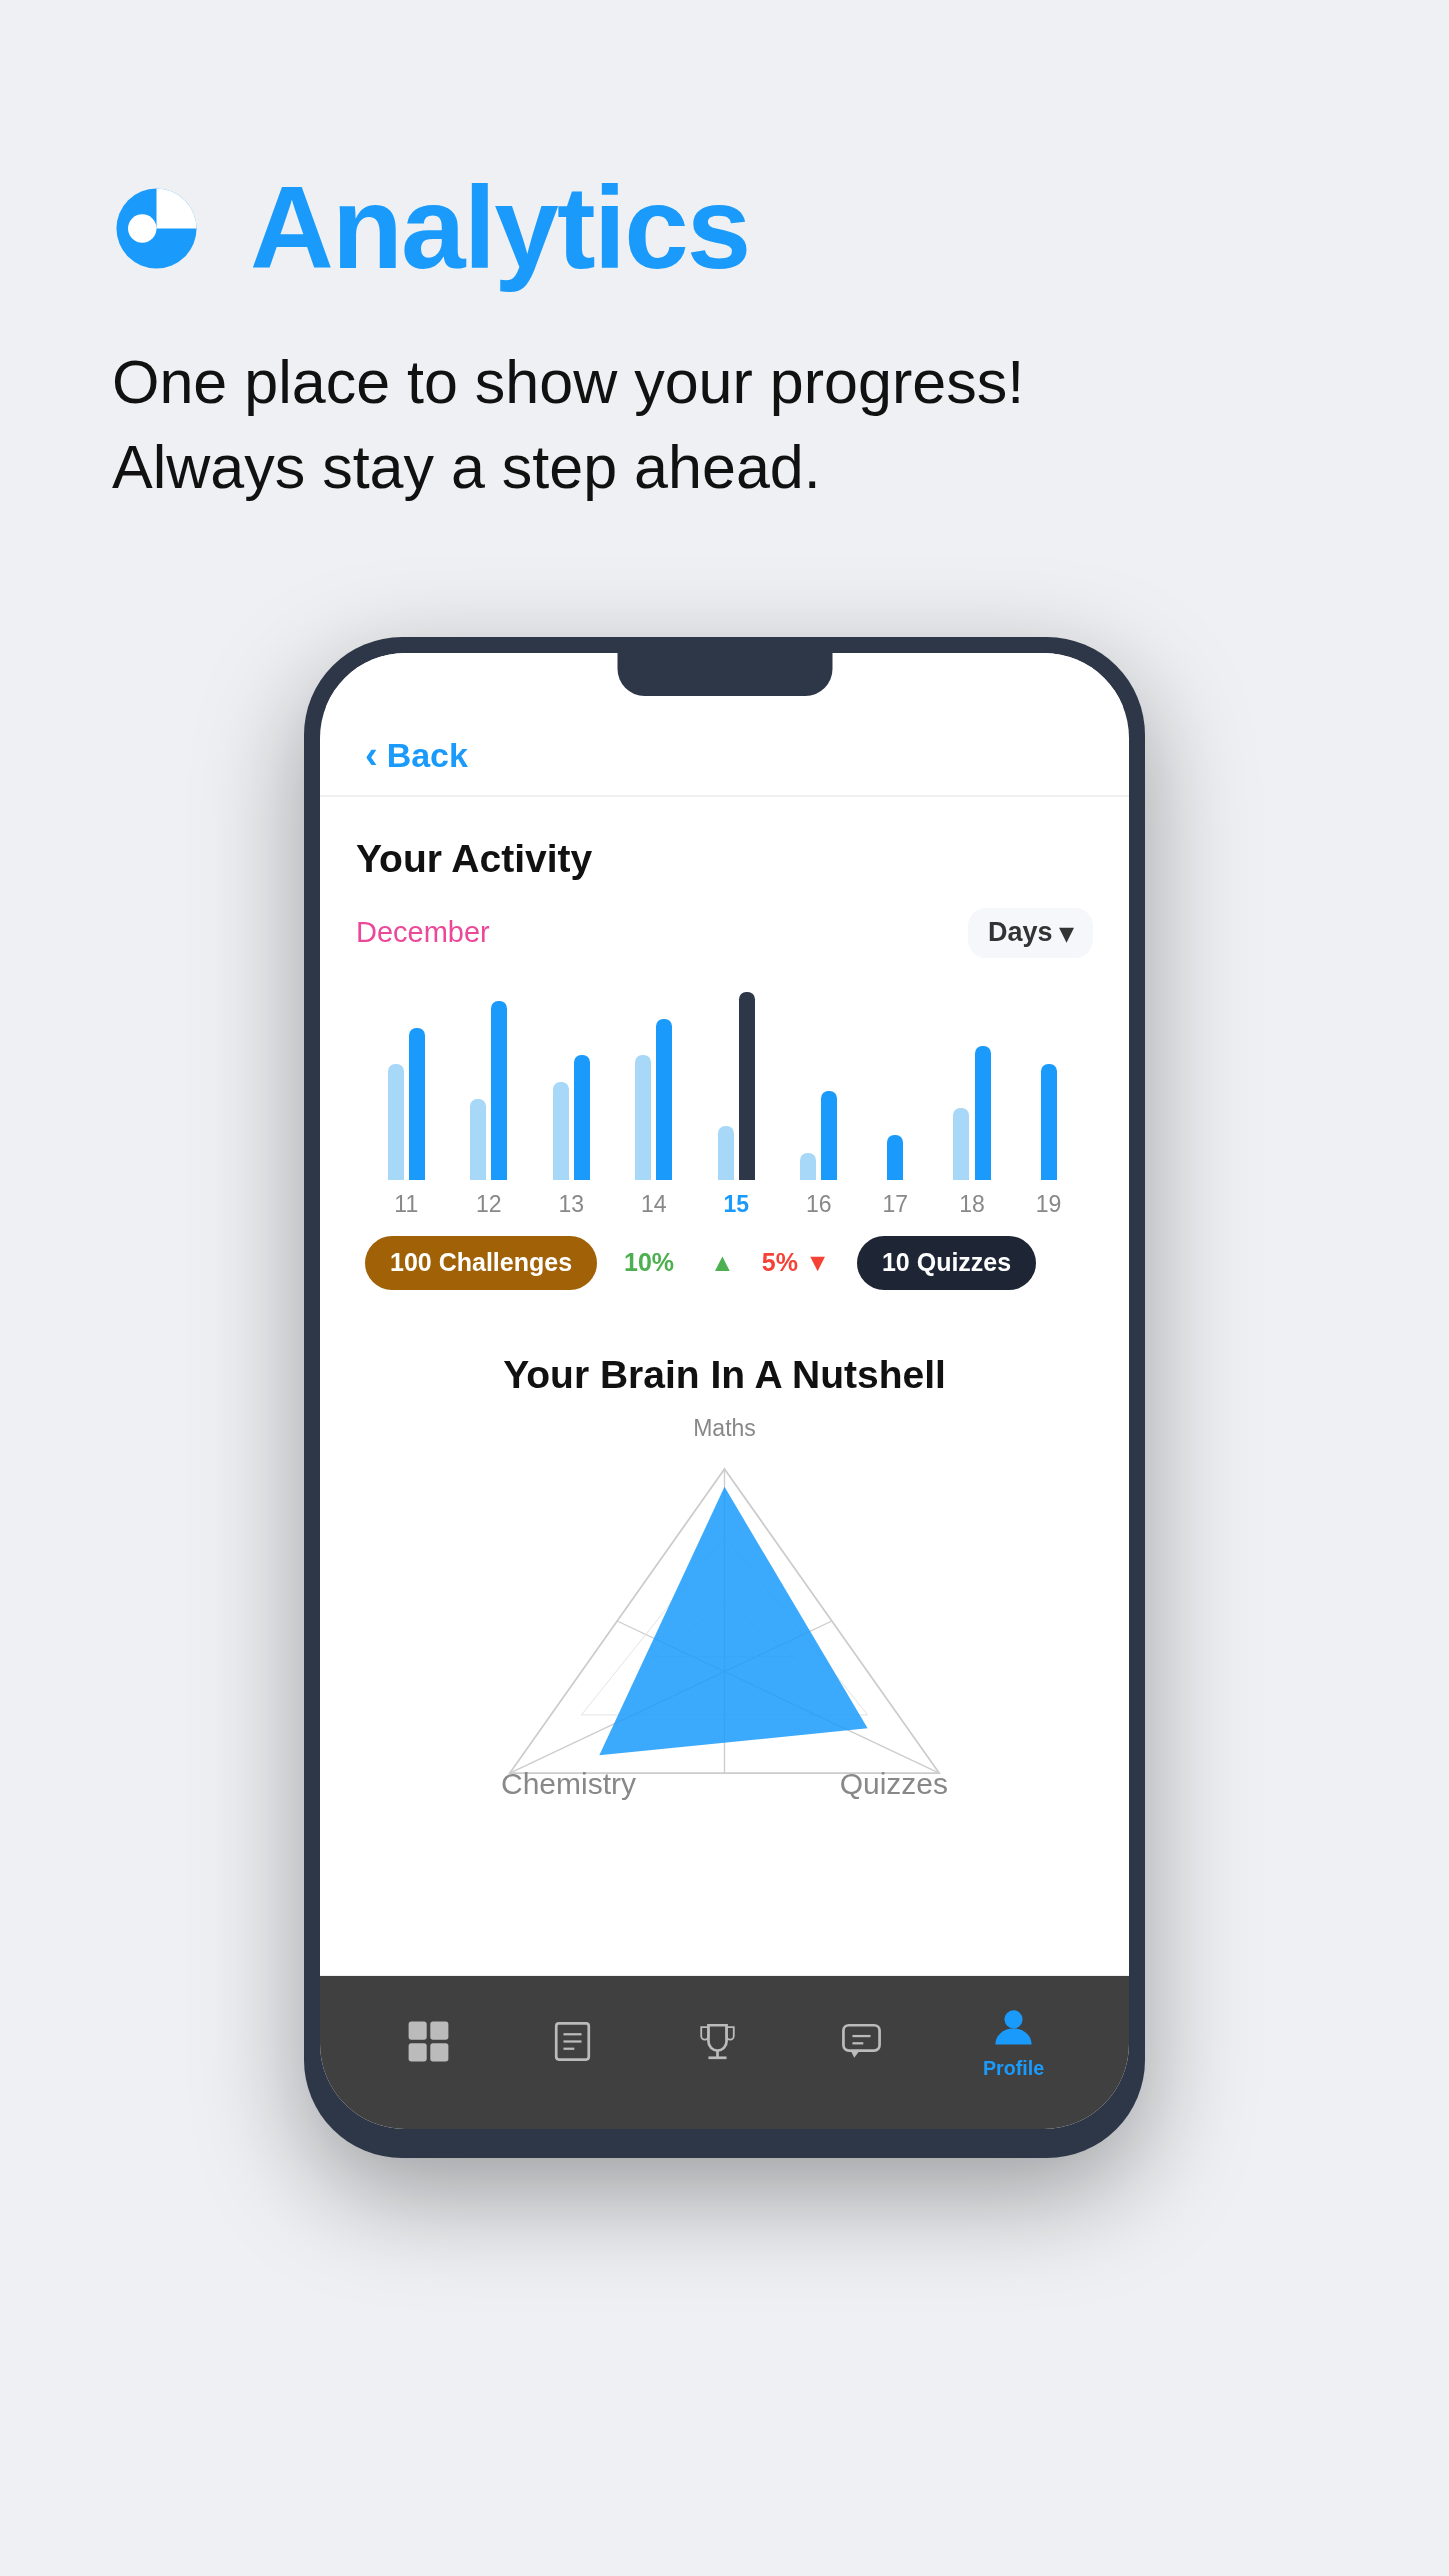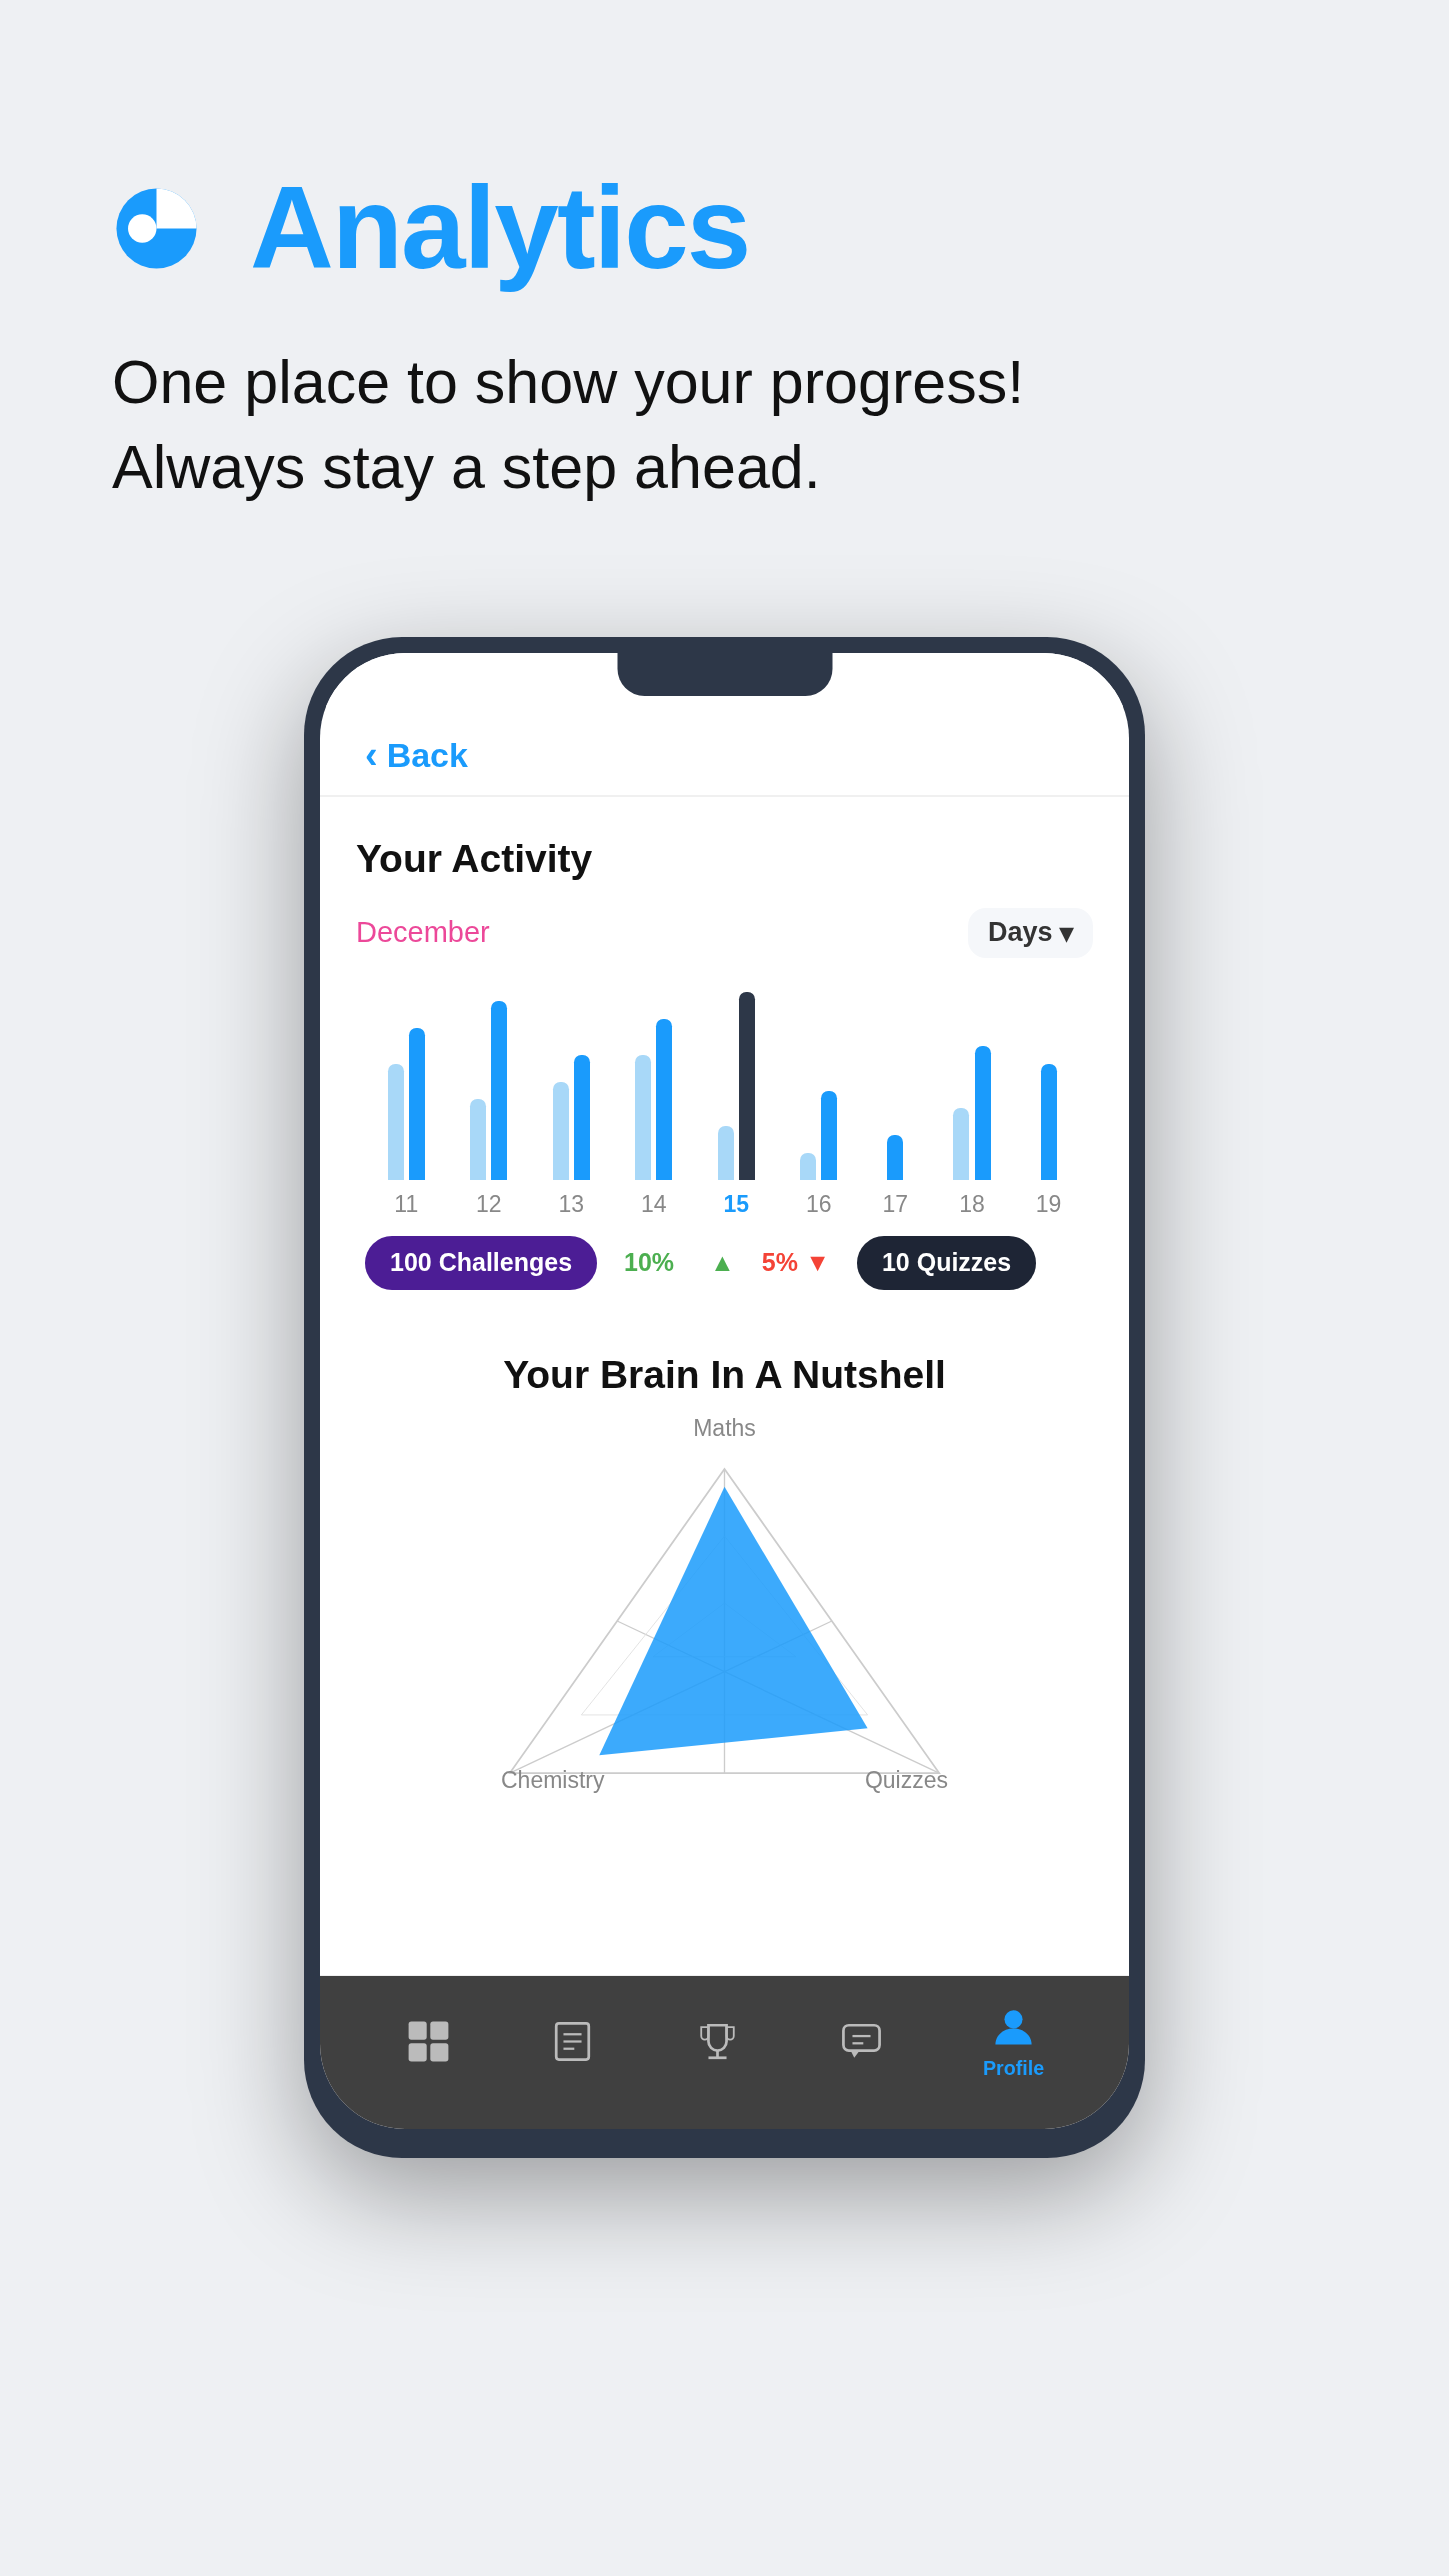--- a/index.html
+++ b/index.html
@@ -171,21 +171,21 @@
 
     
     .stats-row {
       display: flex;
       align-items: center;
       gap: 27px;
       margin-top: 18px;
       padding: 0 9px;
     }
     .stat-badge {
-      background: #4c1d95;
+      background: #a16207;
       color: #fff;
       border-radius: 27px;
       padding: 12.5px 25px;
       font-size: 25px;
       font-weight: 700;
     }
     .stat-badge.dark {
       background: #1e2535;
     }
     .stat-percent {
@@ -211,21 +211,21 @@
       height: 358px;
       margin: 18px auto 0;
     }
     .triangle-labels {
       display: flex;
       justify-content: space-between;
       padding: 0 27px;
       margin-top: 9px;
     }
     .triangle-label {
-      font-size: 23px;
+      font-size: 30px;
       color: #888;
     }
     .triangle-label.top {
       position: absolute;
       top: -9px;
       left: 50%;
       transform: translateX(-50%);
       font-size: 23px;
       color: #888;
     }

